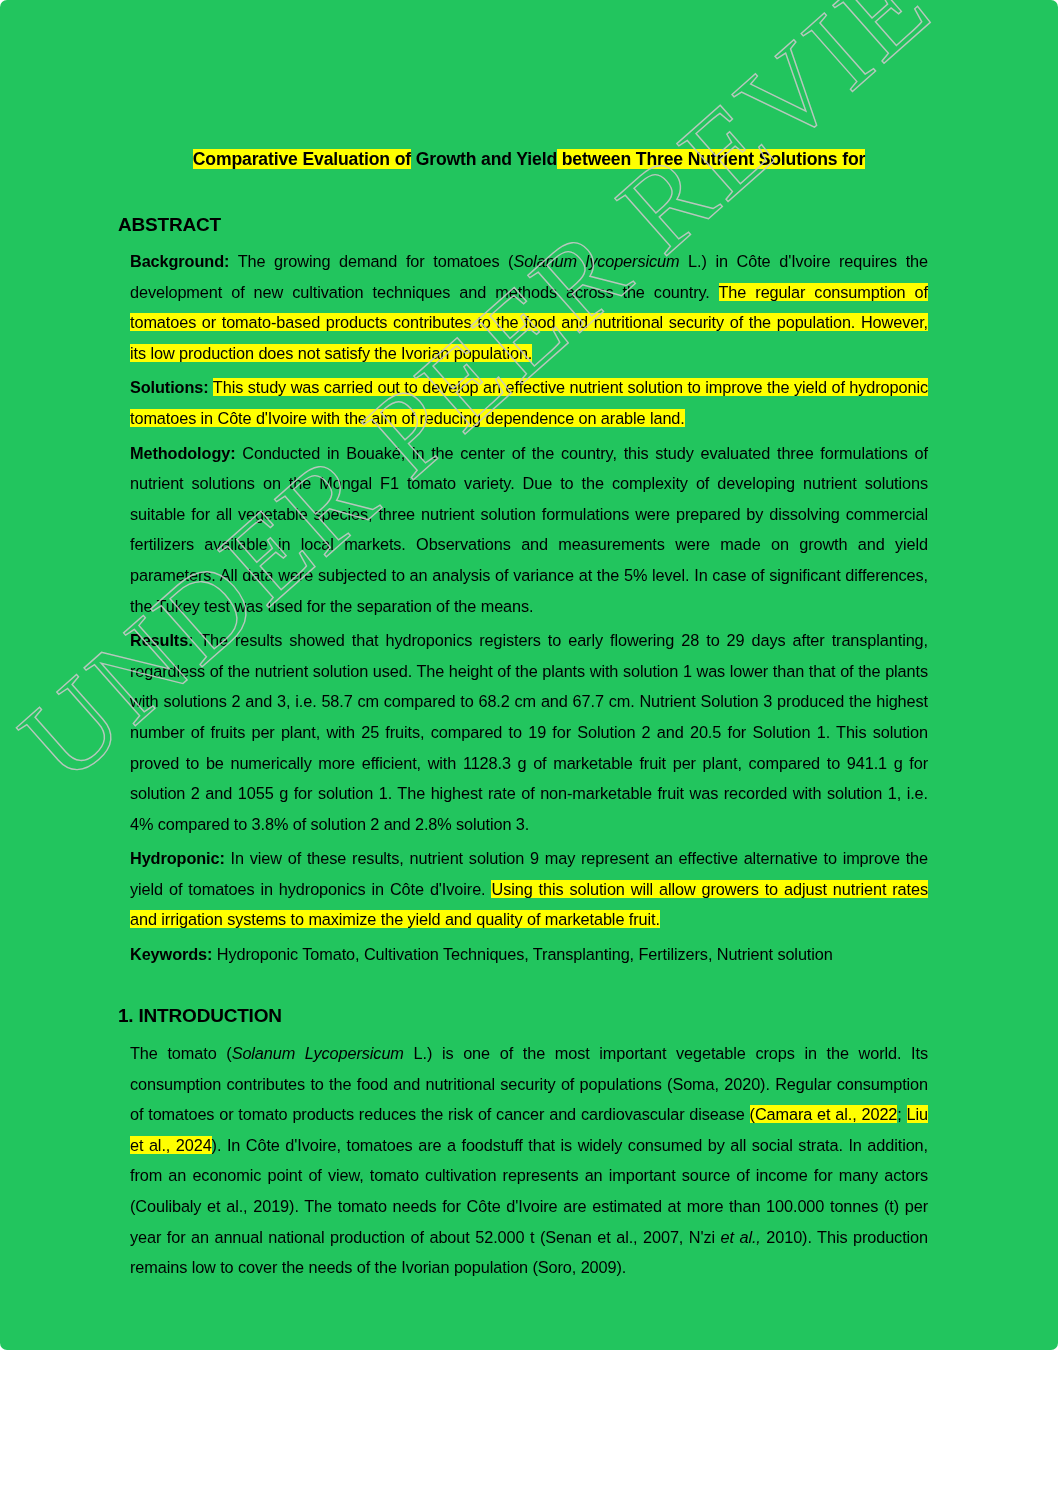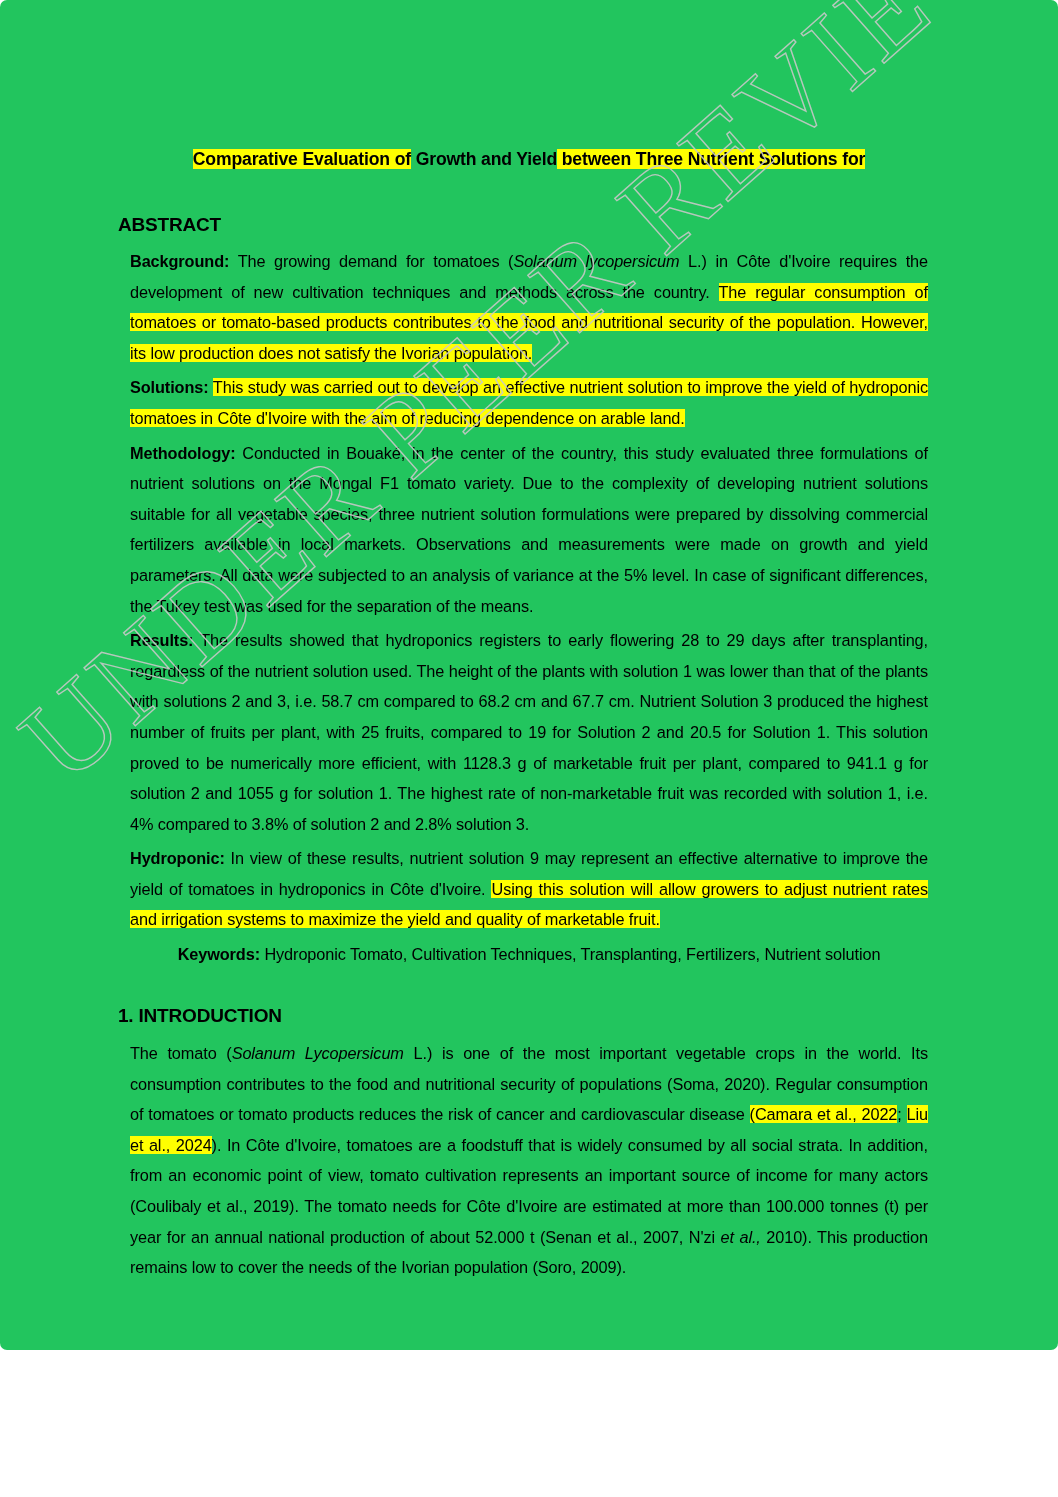--- a/index.html
+++ b/index.html
@@ -47,21 +47,21 @@
   </div>
 
   <div class="section-heading" style="top:213px;">ABSTRACT</div>
 
   <div class="body-text" style="top:242px;">
     <p><span class="lbl">Background:</span><span> The growing demand for tomatoes (</span><i>Solanum lycopersicum</i><span> L.) in Côte d'Ivoire requires the development of new cultivation techniques and methods across the country. </span><span class="hl">The regular consumption of tomatoes or tomato-based products contributes to the food and nutritional security of the population. However, its low production does not satisfy the Ivorian population.</span></p>
     <p><span class="lbl">Solutions:</span> <span class="hl">This study was carried out to develop an effective nutrient solution to improve the yield of hydroponic tomatoes in Côte d'Ivoire with the aim of reducing dependence on arable land.</span></p>
     <p><span class="lbl">Methodology:</span><span> Conducted in Bouaké, in the center of the country, this study evaluated three formulations of nutrient solutions on the Mongal F1 tomato variety. Due to the complexity of developing nutrient solutions suitable for all vegetable species, three nutrient solution formulations were prepared by dissolving commercial fertilizers available in local markets. Observations and measurements were made on growth and yield parameters. All data were subjected to an analysis of variance at the 5% level. In case of significant differences, the Tukey test was used for the separation of the means.</span></p>
     <p><span class="lbl">Results:</span><span> The results showed that hydroponics registers to early flowering 28 to 29 days after transplanting, regardless of the nutrient solution used. The height of the plants with solution 1 was lower than that of the plants with solutions 2 and 3, i.e. 58.7 cm compared to 68.2 cm and 67.7 cm. Nutrient Solution 3 produced the highest number of fruits per plant, with 25 fruits, compared to 19 for Solution 2 and 20.5 for Solution 1. This solution proved to be numerically more efficient, with 1128.3 g of marketable fruit per plant, compared to 941.1 g for solution 2 and 1055 g for solution 1. The highest rate of non-marketable fruit was recorded with solution 1, i.e. 4% compared to 3.8% of solution 2 and 2.8% solution 3.</span></p>
     <p><span class="lbl">Hydroponic:</span><span> In view of these results, nutrient solution 9 may represent an effective alternative to improve the yield of tomatoes in hydroponics in Côte d'Ivoire. </span><span class="hl">Using this solution will allow growers to adjust nutrient rates and irrigation systems to maximize the yield and quality of marketable fruit.</span></p>
-    <p style="text-align:center;"><span class="lbl">Keywords:</span><span> Hydroponic Tomato, Cultivation Techniques, Transplanting, Fertilizers, Nutrient solution</span></p>
+    <p style="text-align:left;"><span class="lbl">Keywords:</span><span> Hydroponic Tomato, Cultivation Techniques, Transplanting, Fertilizers, Nutrient solution</span></p>
   </div>
 
   <div class="section-heading" style="top:1004px;">1. INTRODUCTION</div>
 
   <div class="body-text" style="top:1034px;">
     <p><span>The tomato (</span><i>Solanum Lycopersicum</i><span> L.) is one of the most important vegetable crops in the world. Its consumption contributes to the food and nutritional security of populations (Soma, 2020). Regular consumption of tomatoes or tomato products reduces the risk of cancer and cardiovascular disease </span><span class="hl">(Camara et al., 2022</span><span>; </span><span class="hl">Liu et al., 2024</span><span>). In Côte d'Ivoire, tomatoes are a foodstuff that is widely consumed by all social strata. In addition, from an economic point of view, tomato cultivation represents an important source of income for many actors (Coulibaly et al., 2019). The tomato needs for Côte d'Ivoire are estimated at more than 100.000 tonnes (t) per year for an annual national production of about 52.000 t (Senan et al., 2007, N'zi </span><i>et al.,</i><span> 2010). This production remains low to cover the needs of the Ivorian population (Soro, 2009).</span></p>
   </div>
 
   <div class="watermark">UNDER PEER REVIEW</div>
 </div>

